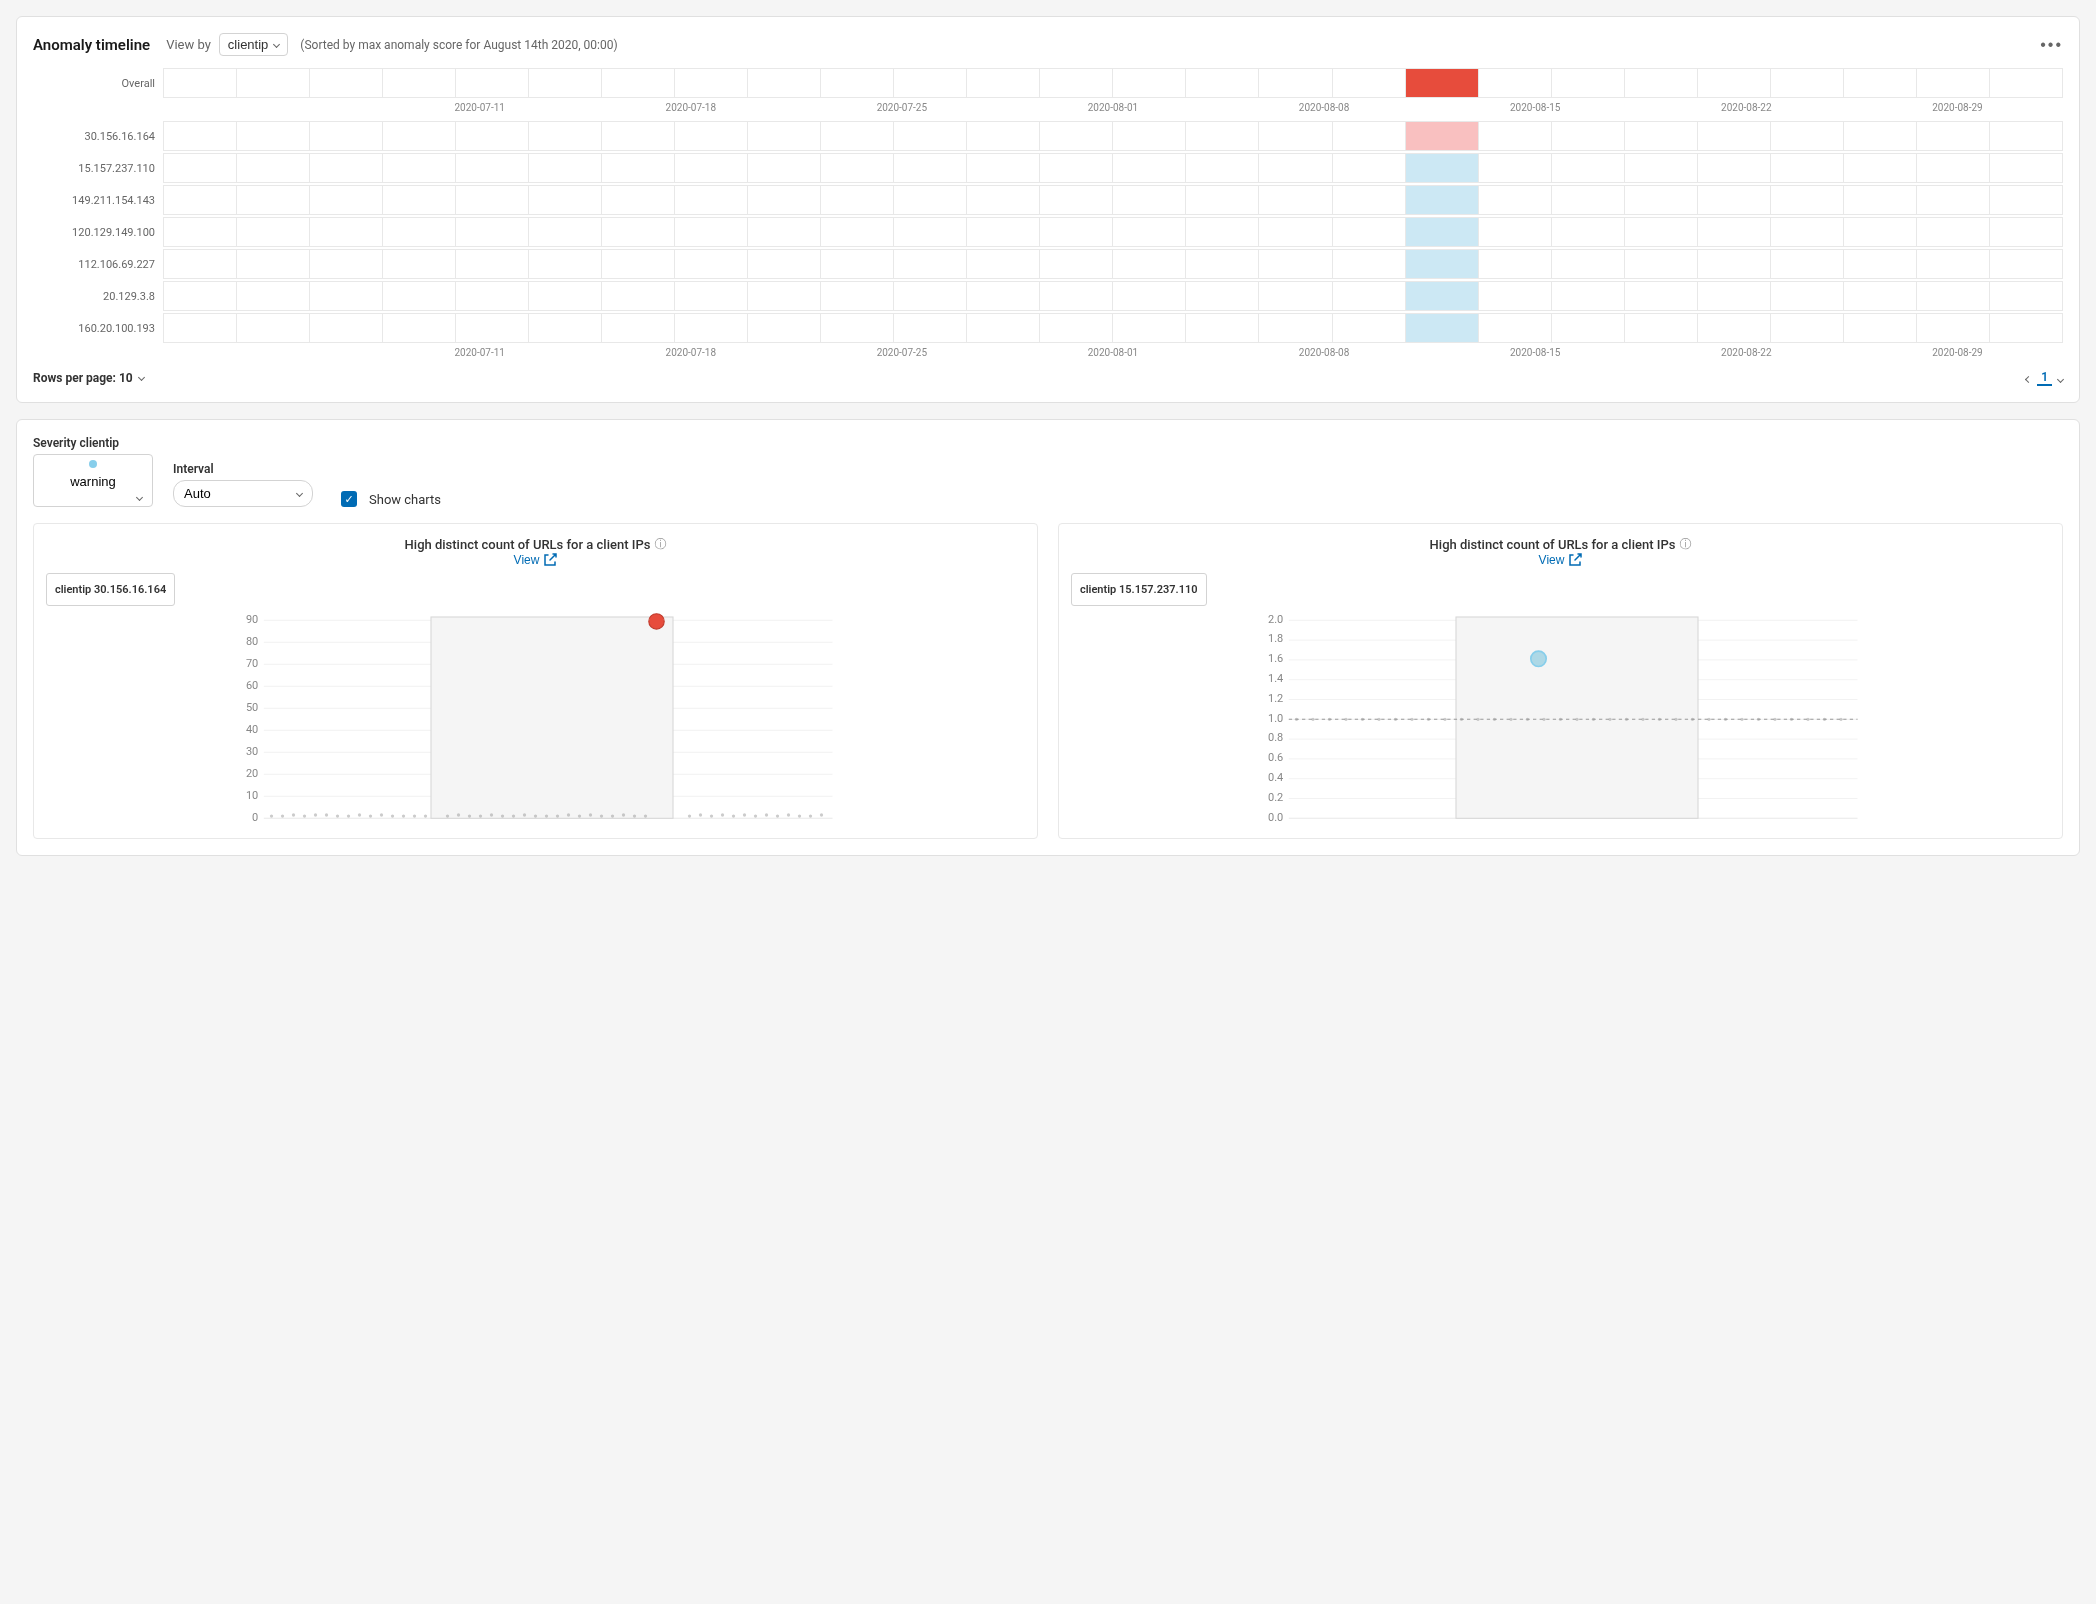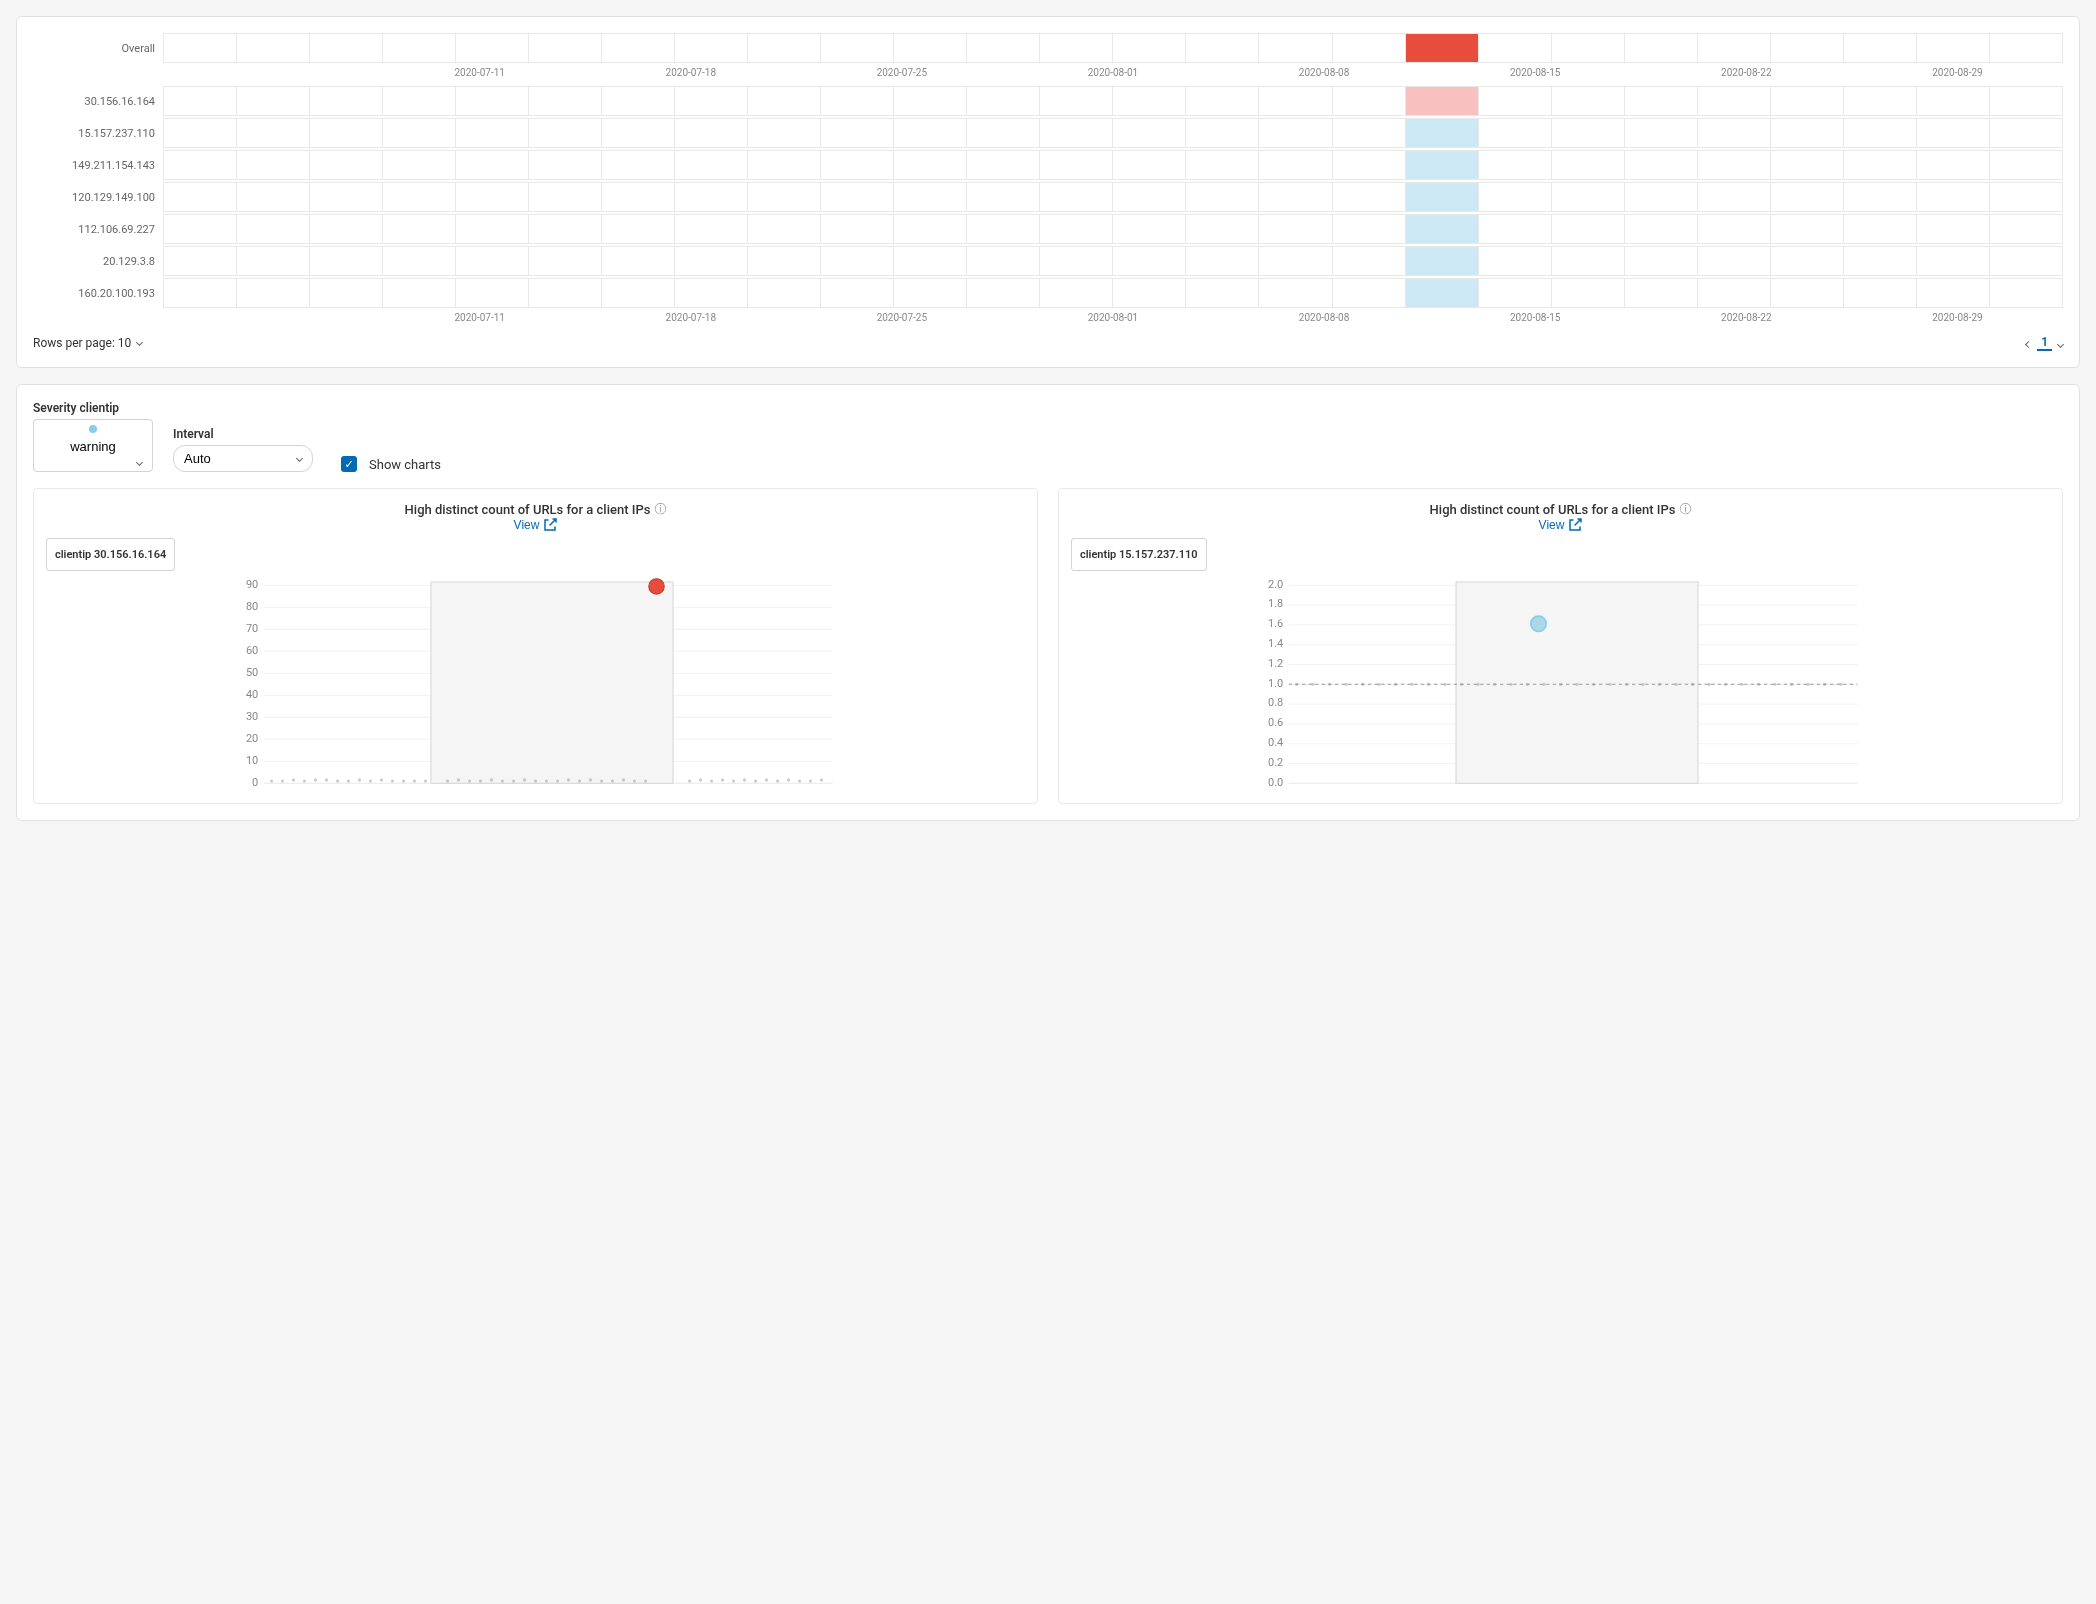--- a/index.html
+++ b/index.html
@@ -108,20 +108,21 @@
       margin-top: 12px;
       gap: 4px;
     }
     .rows-per-page {
       display: inline-flex;
       align-items: center;
       gap: 4px;
       font-size: 12px;
       color: #333;
       cursor: pointer;
+      font-weight: bold;
     }
     .page-nav {
       margin-left: auto;
       display: flex;
       align-items: center;
       gap: 4px;
     }
     .page-nav button {
       background: none;
       border: none;
@@ -287,20 +288,30 @@
     }
     .chevron-left {
       transform: rotate(135deg);
       margin-right: 2px;
     }
   </style>
 </head>
 <body>
 
 <div class="panel">
+  <div class="panel-header">
+    <span class="panel-title">Anomaly timeline</span>
+    <span class="view-by-label">View by</span>
+    <button class="dropdown-btn">
+      <span>clientip</span>
+      <span class="chevron"></span>
+    </button>
+    <span class="sort-info">(Sorted by max anomaly score for August 14th 2020, 00:00)</span>
+    <button class="more-btn">•••</button>
+  </div>
 
   <div class="timeline-row">
     <div class="timeline-row-label">Overall</div>
     <div class="timeline-grid">
       <div class="timeline-cell"></div>
       <div class="timeline-cell"></div>
       <div class="timeline-cell"></div>
       <div class="timeline-cell"></div>
       <div class="timeline-cell"></div>
       <div class="timeline-cell"></div>

